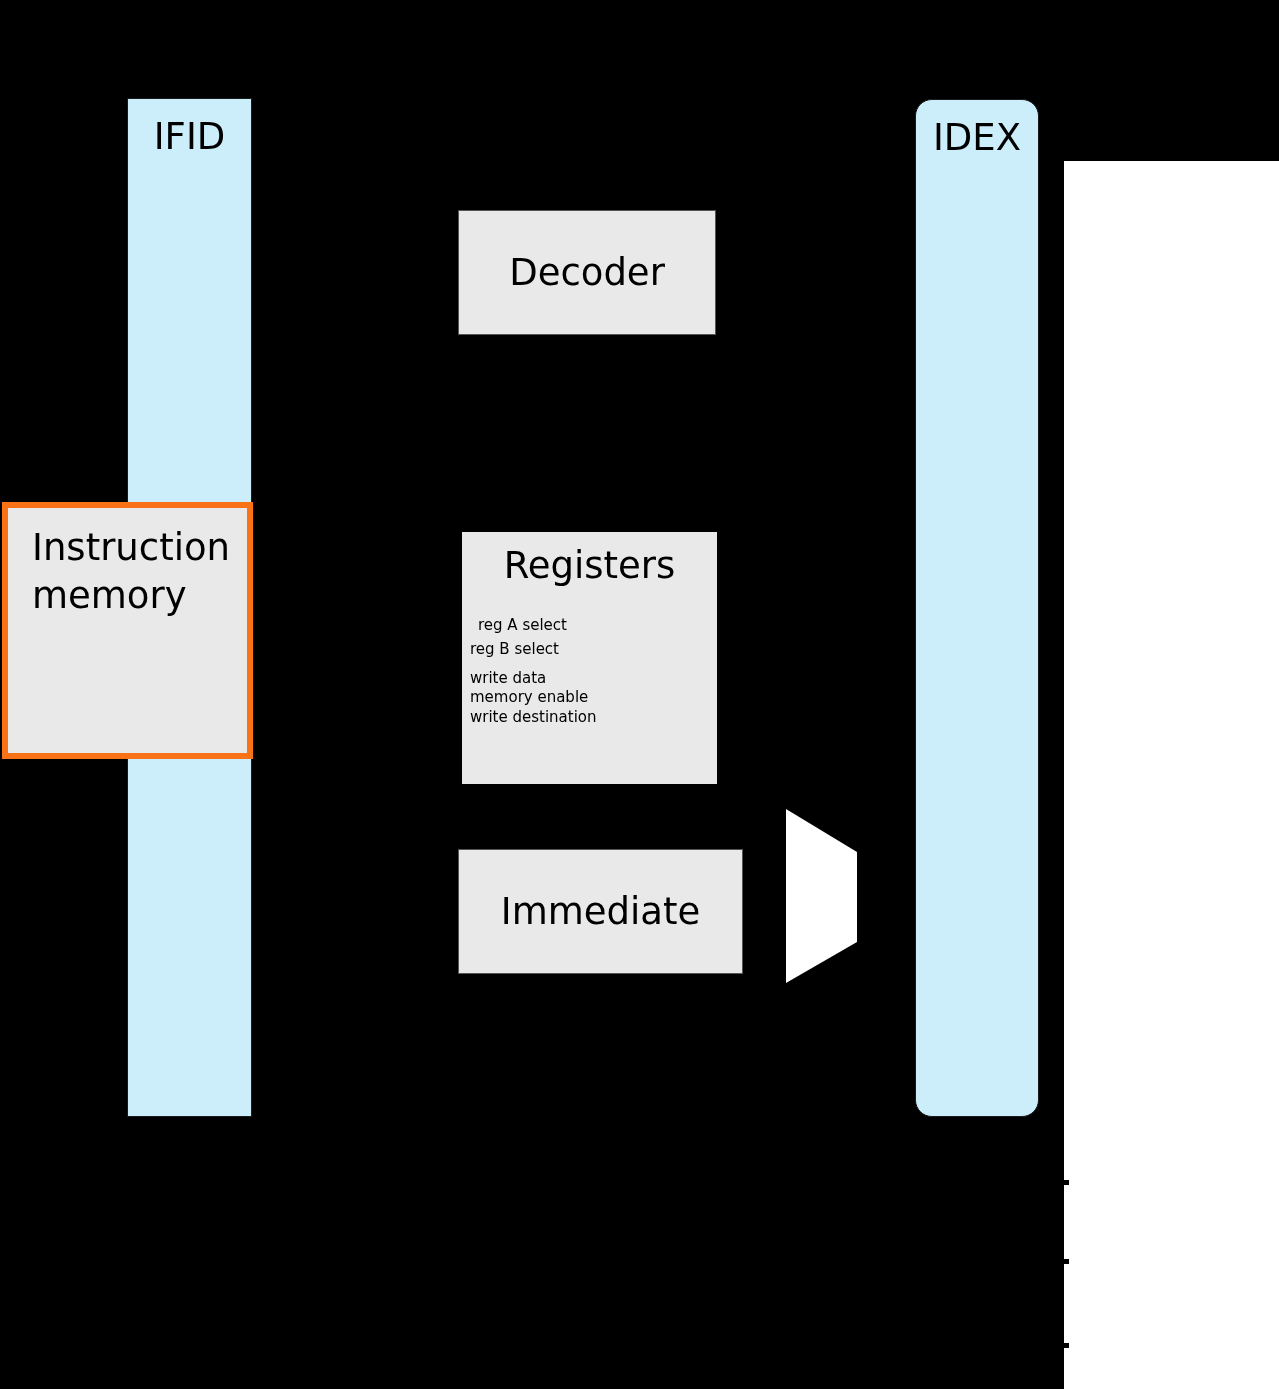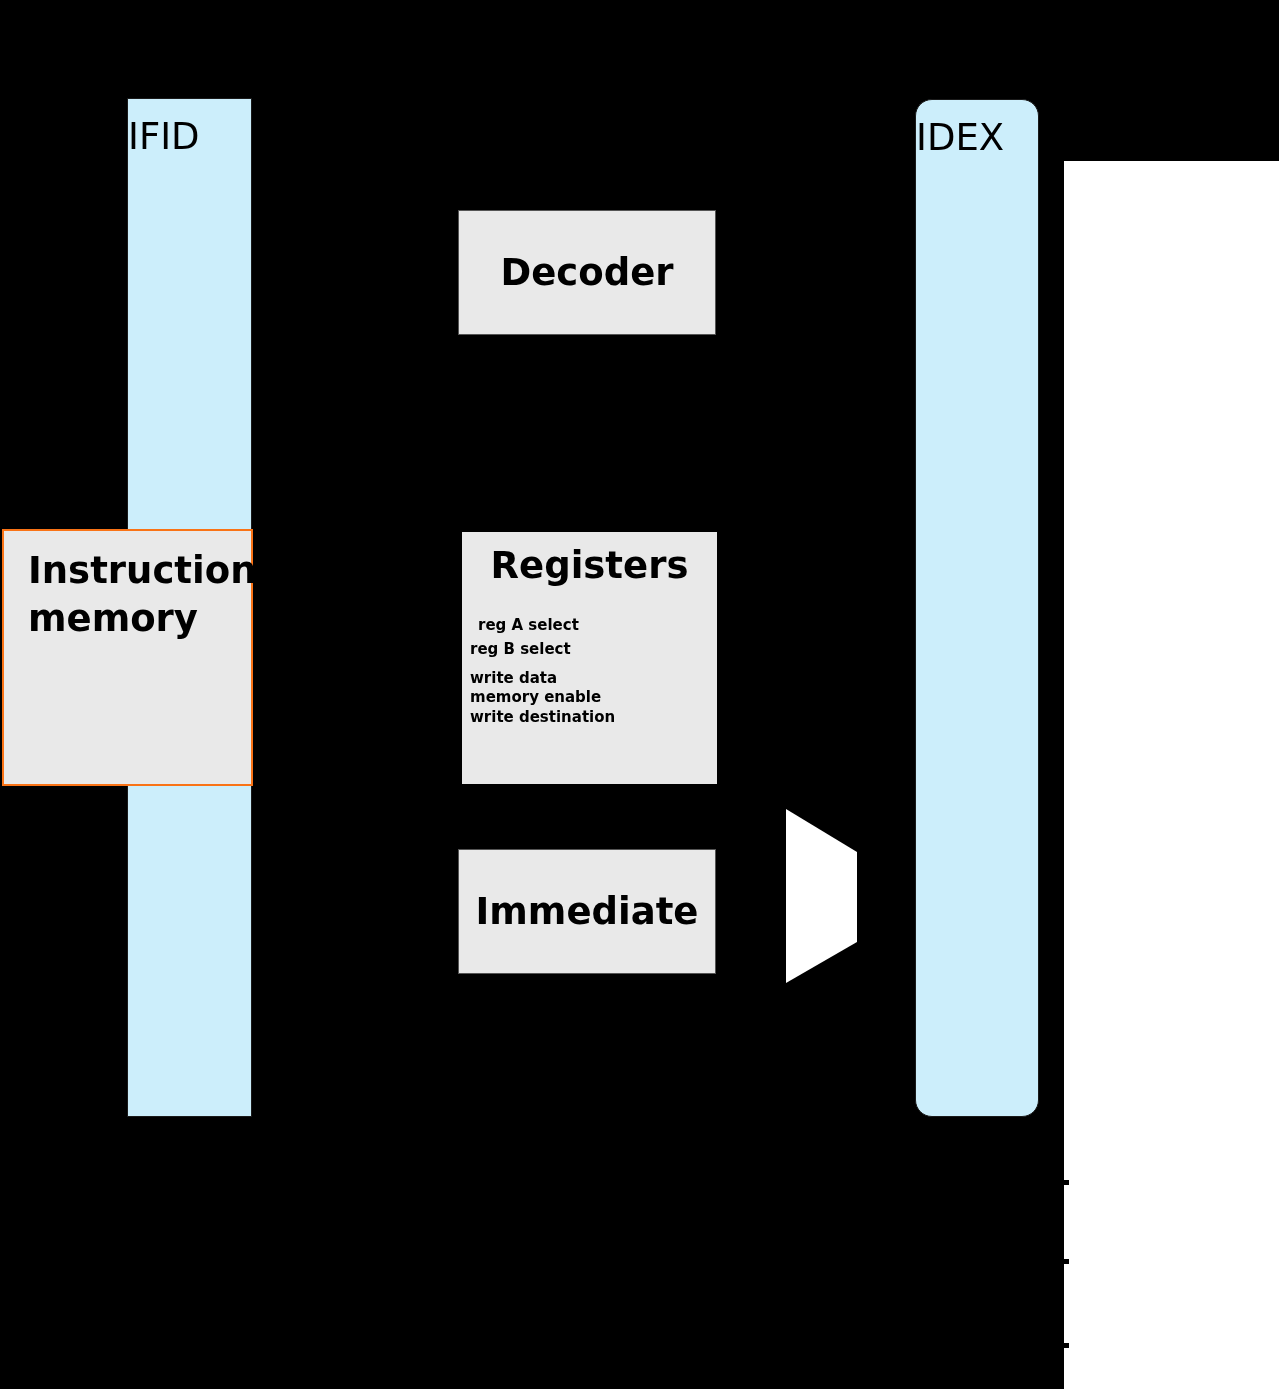--- a/index.html
+++ b/index.html
@@ -20,34 +20,34 @@
   }
   .bar {
     position: absolute;
     background: #cceefb;
     border: 1px solid #1a1a1a;
     box-sizing: border-box;
   }
   .bar.ifid { left: 127px; top: 98px;  width: 125px; height: 1019px; }
   .bar.idex { left: 915px; top: 99px;  width: 124px; height: 1018px; border-radius: 17px; }
   .bar-label {
+    text-align: center;
     font-size: 37px;
     padding-top: 16px;
     line-height: 1.2;
   }
   .box {
     position: absolute;
     background: #e9e9e9;
     box-sizing: border-box;
-    font-weight: bold;
   }
   .box.im {
-    left: 2px; top: 529px;
+    left: 2px; top: 502px;
     width: 251px; height: 257px;
-    border: 2px solid #f97316;
+    border: 6px solid #f97316;
     font-size: 37px;
     line-height: 1.3;
     padding: 16px 10px 0 24px;
   }
   .box.decoder {
     left: 458px; top: 210px;
     width: 258px; height: 125px;
     border: 1px solid #555555;
     display: flex; align-items: center; justify-content: center;
     font-size: 37px;
@@ -69,21 +69,21 @@
     line-height: 1.2;
     white-space: nowrap;
   }
   .port-0 { top: 84px; margin-left: 8px; }
   .port-1 { top: 108px; }
   .port-2 { top: 137px; }
   .port-3 { top: 156px; }
   .port-4 { top: 176px; }
   .box.immediate {
     left: 458px; top: 849px;
-    width: 258px; height: 125px;
+    width: 285px; height: 125px;
     border: 1px solid #555555;
     display: flex; align-items: center; justify-content: center;
     font-size: 37px;
   }
   .mux {
     position: absolute;
     left: 786px; top: 809px;
     width: 71px; height: 174px;
     background: #ffffff;
     clip-path: polygon(0 0, 100% 24.7%, 100% 76.4%, 0 100%);

